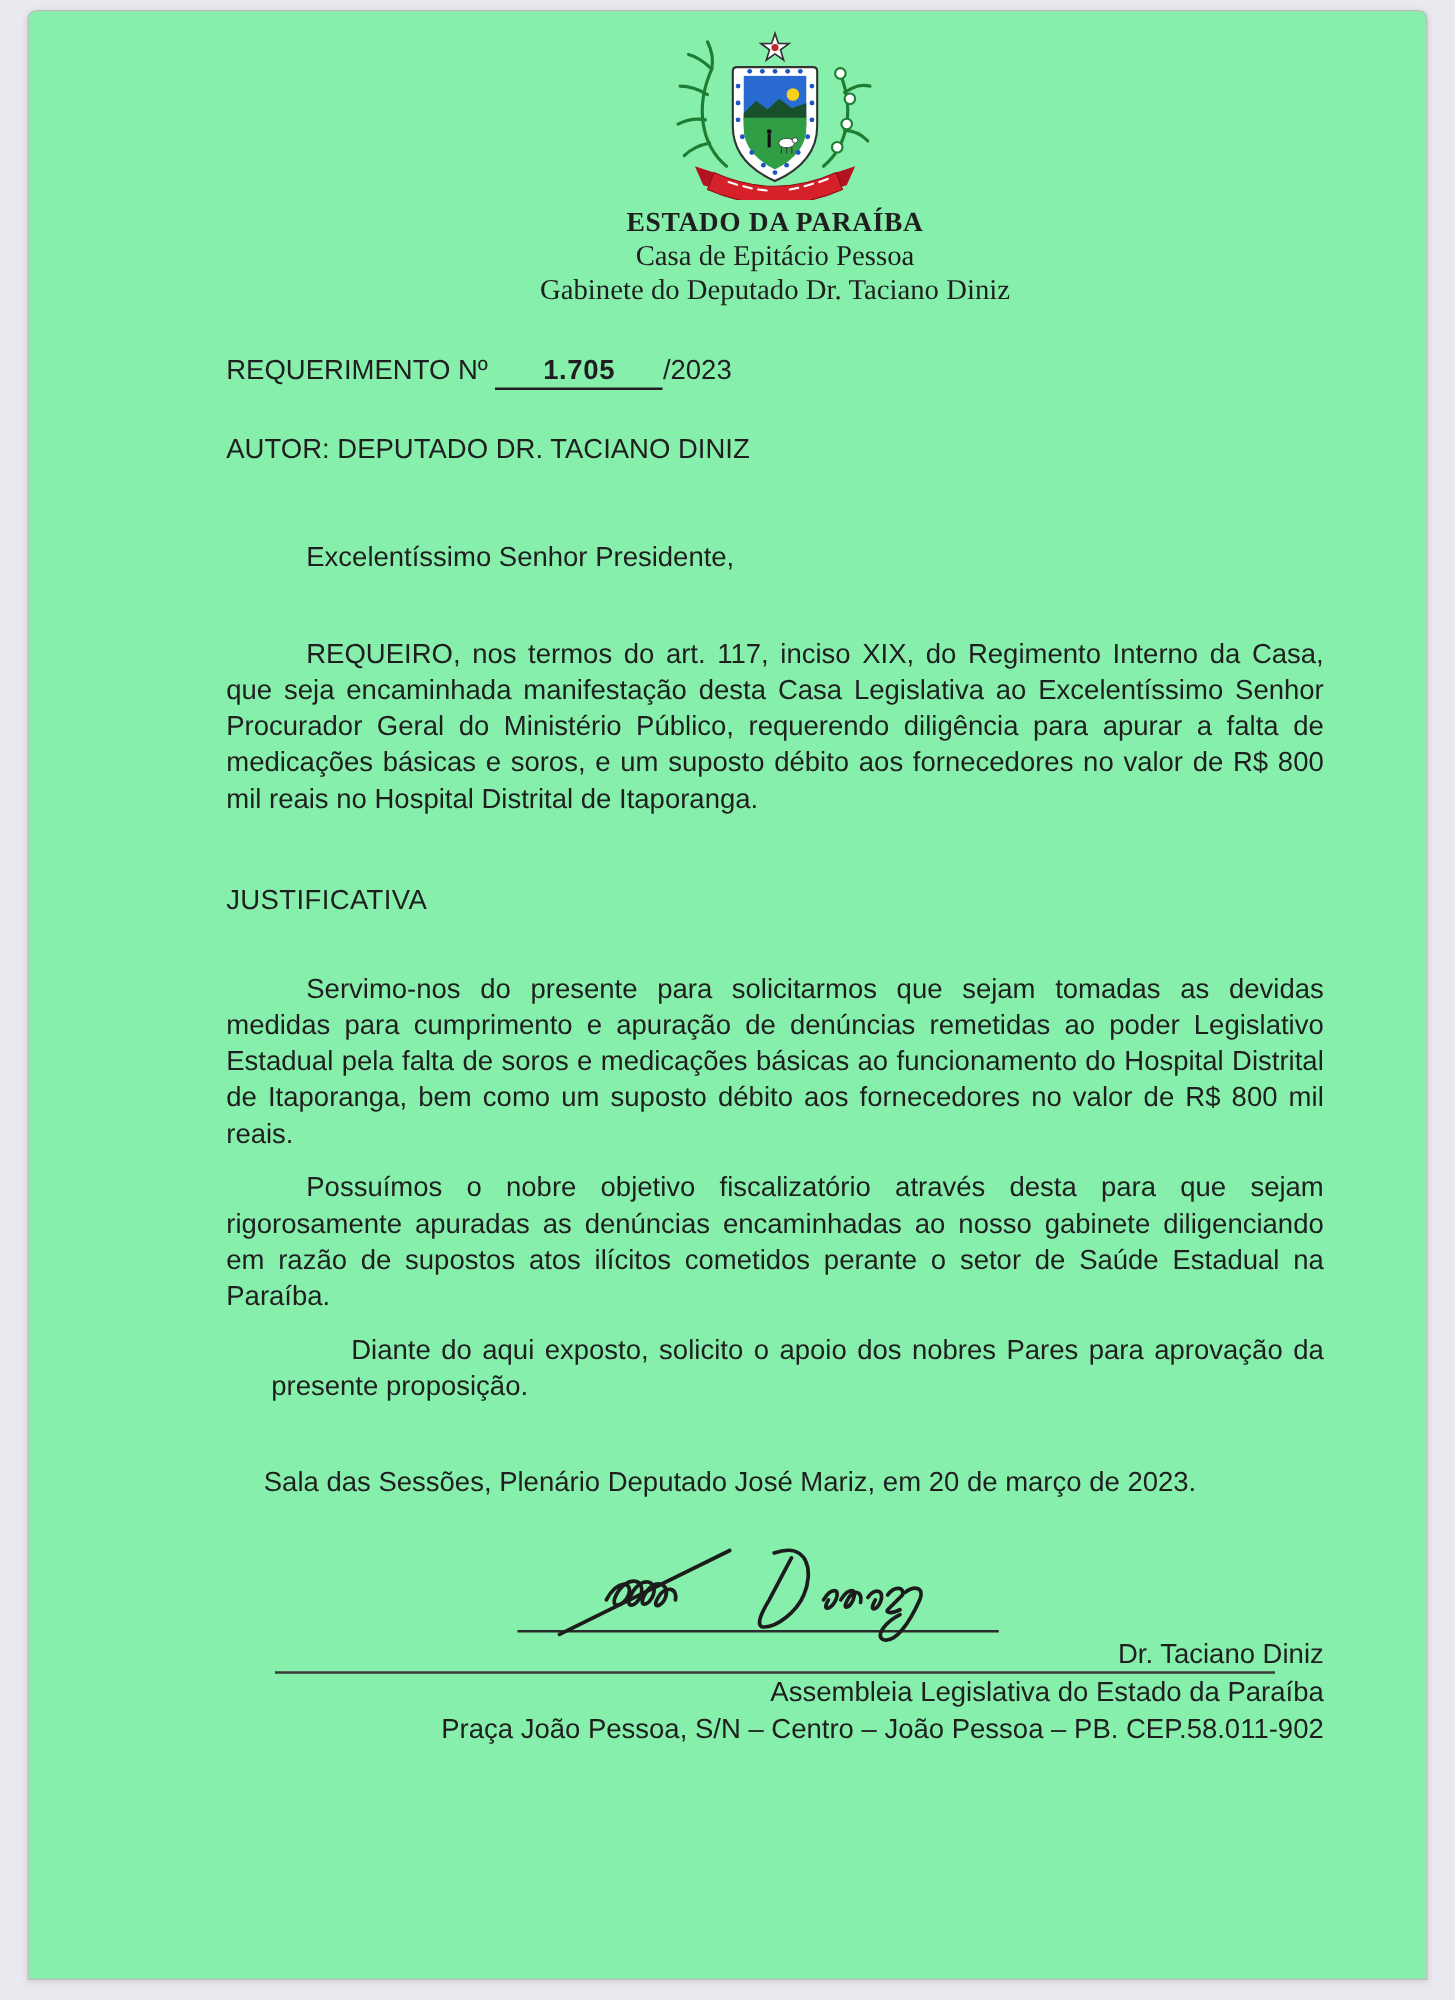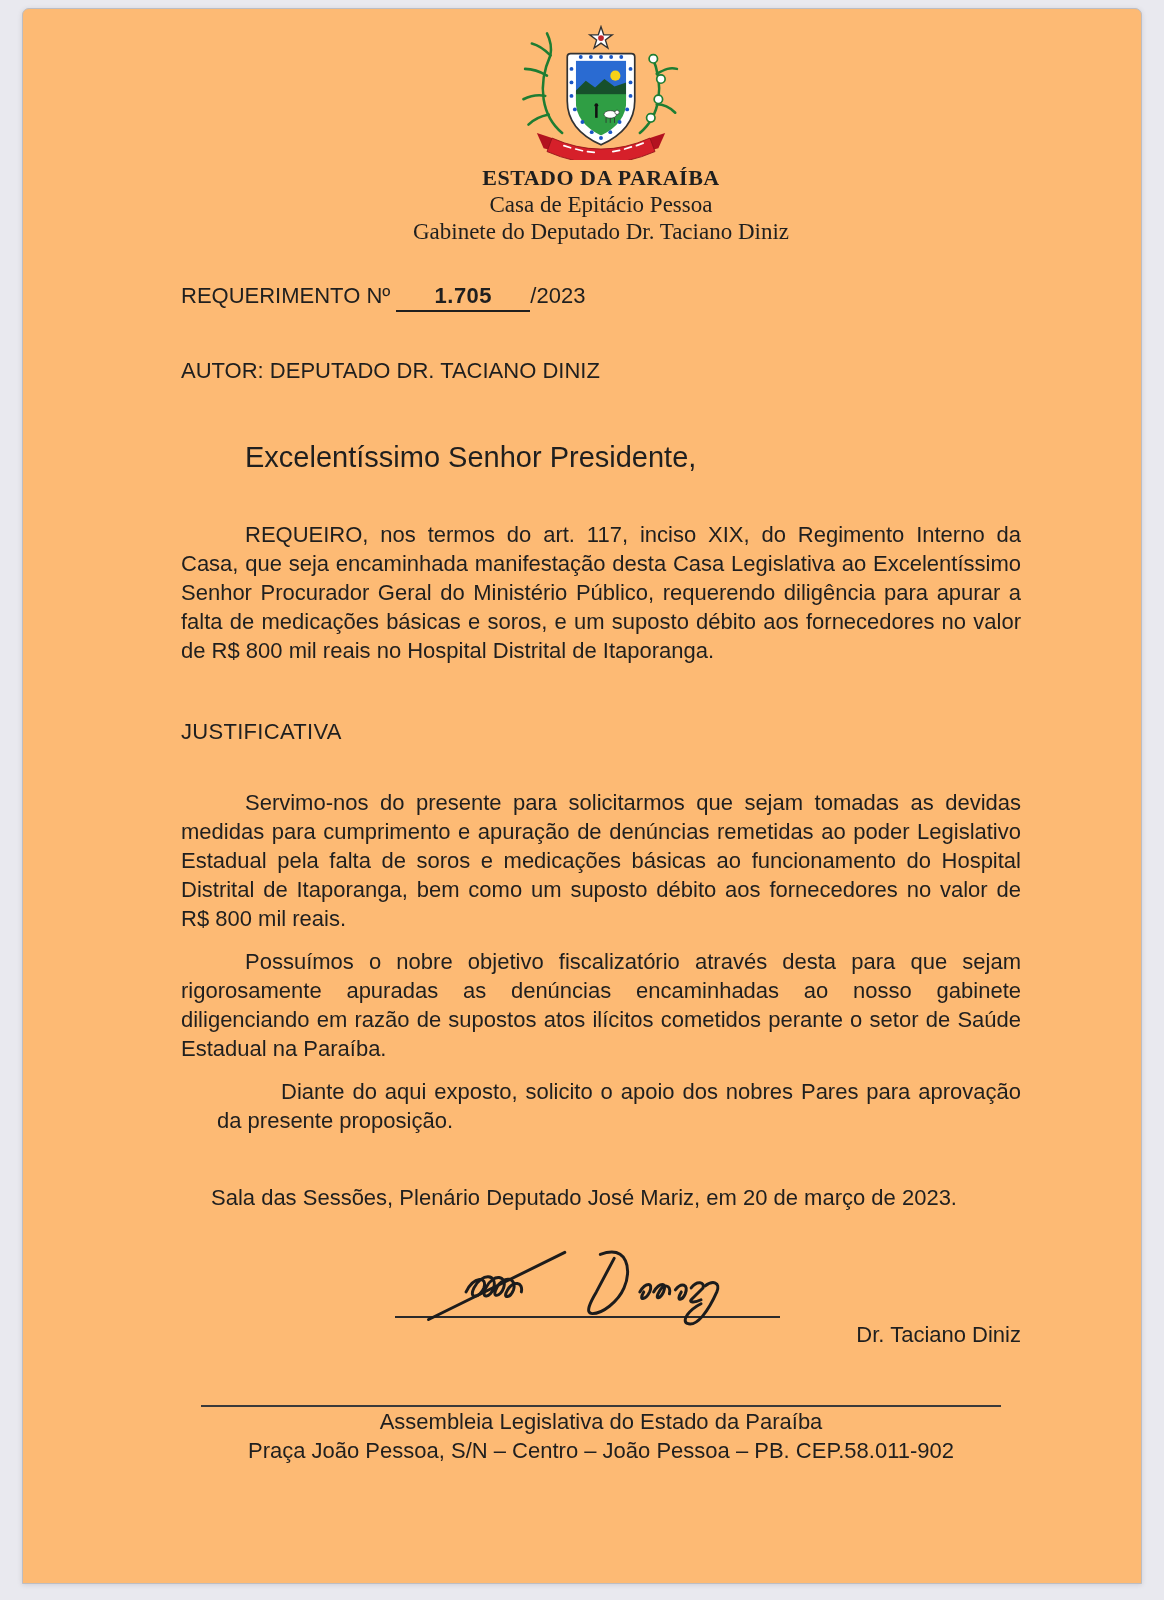--- a/index.html
+++ b/index.html
@@ -12,25 +12,25 @@
     font-family: "Liberation Sans", sans-serif;
     color: #1f1f1f;
   }
   .page {
     position: absolute;
     left: 22px;
     top: 8px;
     width: 1120px;
     height: 1576px;
     box-sizing: border-box;
-    background: #fdba74;
+    background: #86efac;
     border: 1px solid #bdbdc2;
     border-radius: 7px 7px 0 0;
     box-shadow: 0 1px 5px rgba(60,60,80,0.15);
-    padding: 14px 120px 0 158px;
+    padding: 14px 82px 0 158px;
   }
   .crest {
     display: block;
     margin: 2px auto 4px auto;
   }
   .hdr {
     text-align: center;
     font-family: "Liberation Serif", serif;
     line-height: 27px;
     white-space: nowrap;
@@ -47,27 +47,27 @@
   .req-underline {
     display: inline-block;
     width: 134px;
     text-align: center;
     border-bottom: 2px solid #1f1f1f;
     margin-left: 6px;
     font-weight: bold;
     letter-spacing: 0.5px;
   }
   .author-line {
-    margin-top: 44px;
+    margin-top: 32px;
     font-size: 22px;
     line-height: 29px;
   }
   .salutation {
     margin-top: 58px;
-    font-size: 29px;
+    font-size: 22px;
     line-height: 29px;
     text-indent: 64px;
   }
   .para {
     font-size: 22px;
     line-height: 29px;
     text-align: justify;
     text-indent: 64px;
     margin: 0;
   }
@@ -104,22 +104,21 @@
     left: 0;
     bottom: -16px;
   }
   .sig-name, .sig-role {
     font-size: 22px;
     line-height: 29px;
     text-align: right;
   }
   .sig-name { margin-top: 2px; }
   .footer {
-    margin-top: 56px;
-    text-align: center;
+    text-align: right;
   }
   .footer-rule {
     width: 800px;
     margin: 0 auto;
     border-top: 2px solid #3a3a3a;
   }
   .footer-line {
     font-size: 22px;
     line-height: 29px;
     white-space: nowrap;

